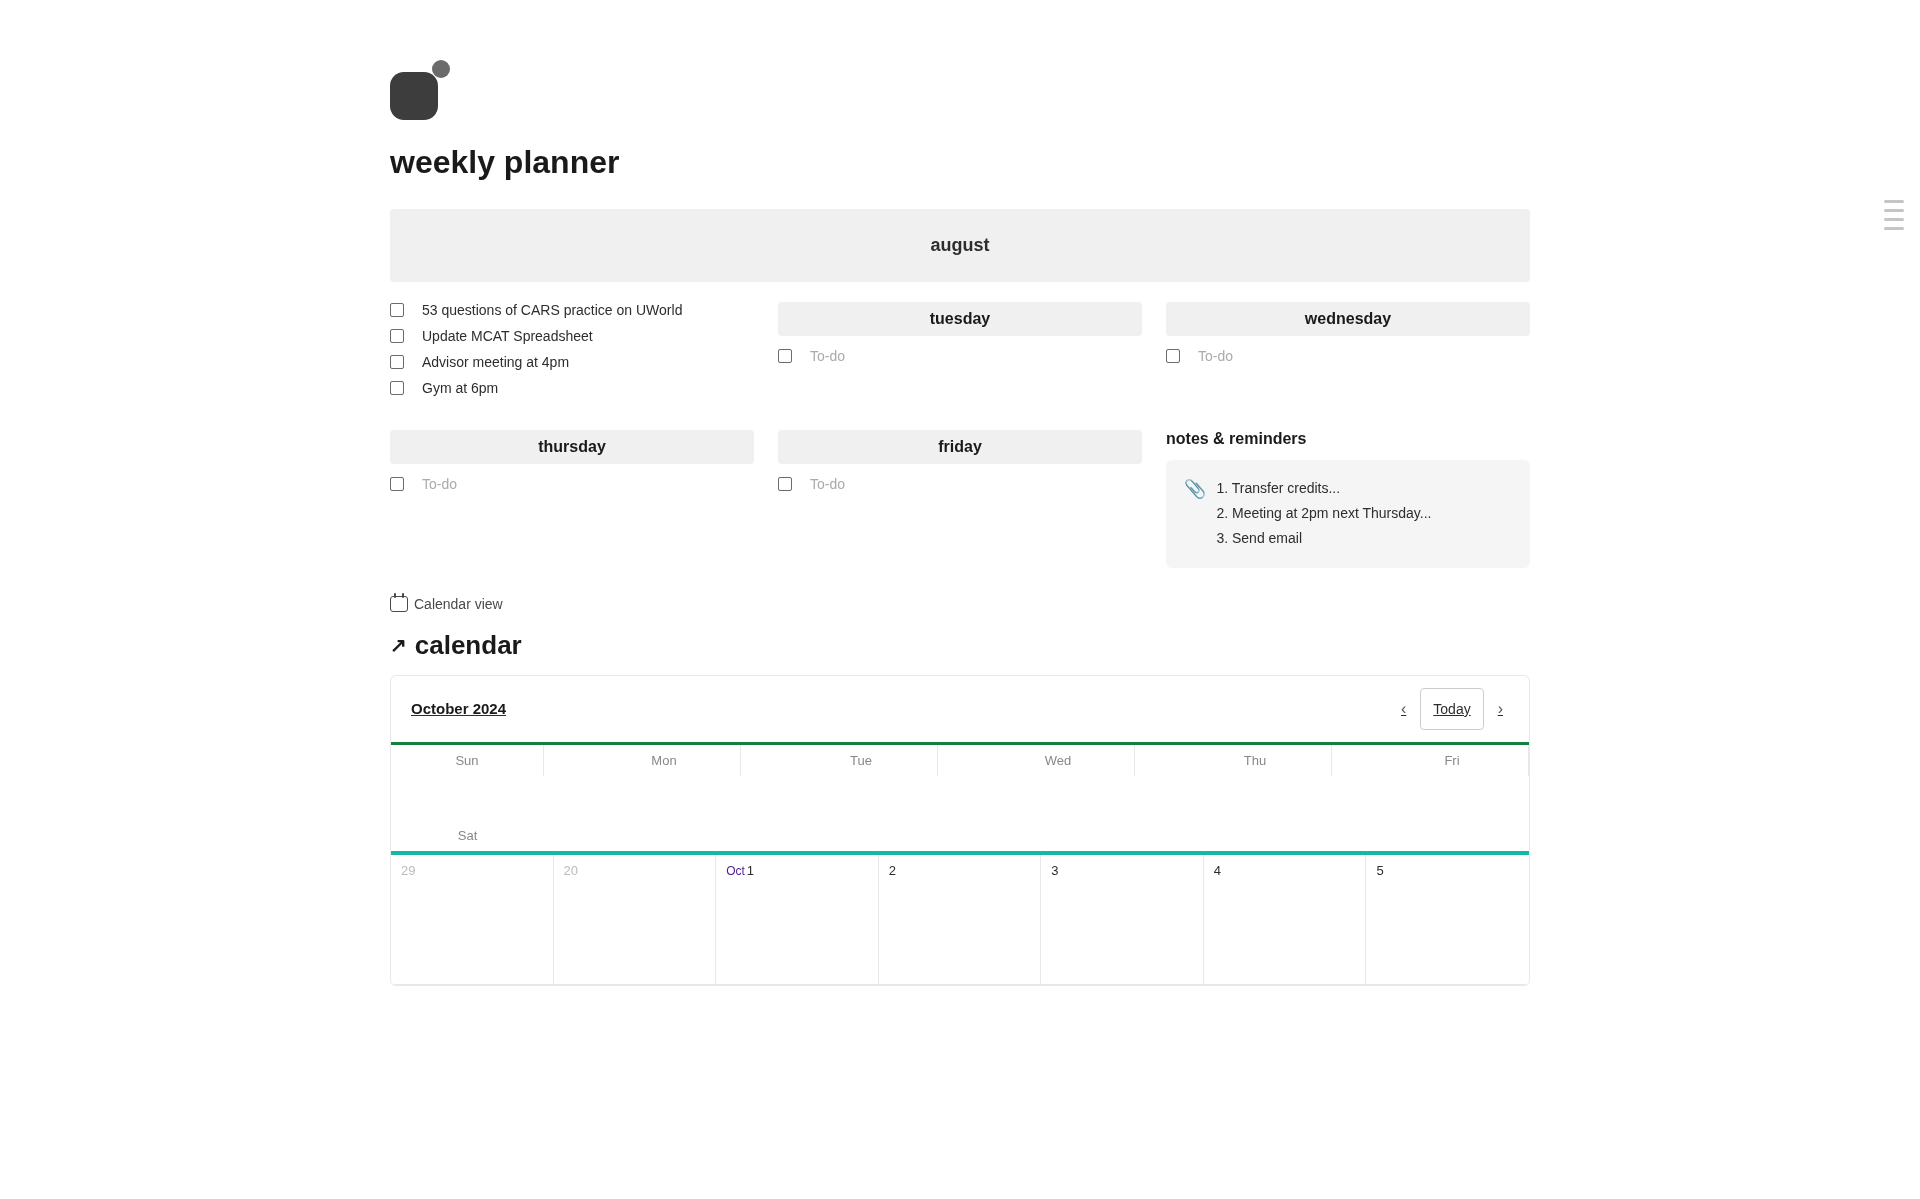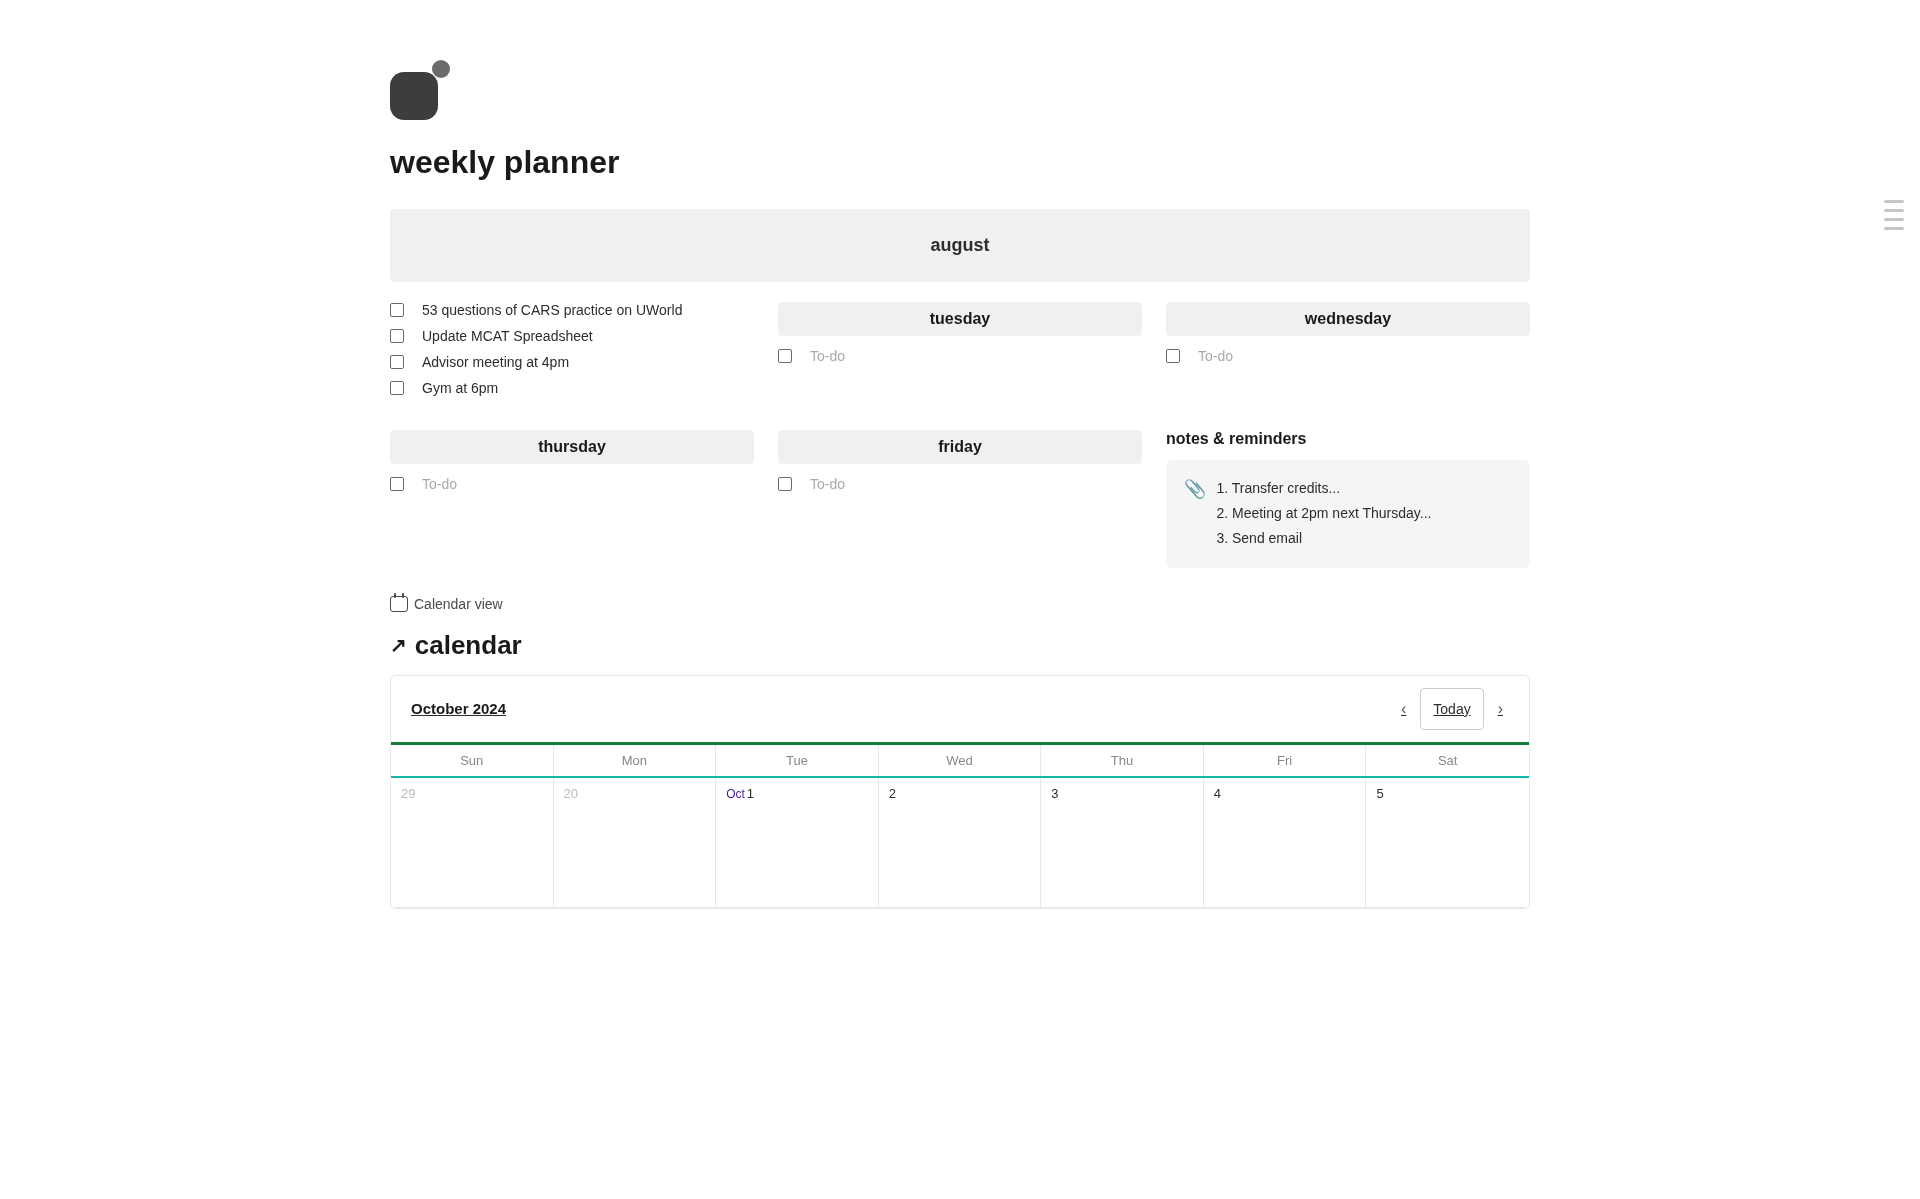--- a/index.html
+++ b/index.html
@@ -248,22 +248,23 @@
       border: 1px solid #ccc;
       border-radius: 4px;
       padding: 12px 12px;
       font-size: 14px;
       cursor: pointer;
       color: #2d2d2d;
     }
 
     .cal-days-header {
       display: grid;
-      grid-template-columns: repeat(7, 1fr);
-      border-bottom: 2px solid #14b8a6;
+      grid-template-columns: repeat(6, 1fr);
+      border-bottom: 4px solid #14b8a6;
+      gap: 44px;
     }
     .cal-day-label {
       text-align: center;
       padding: 8px 0;
       font-size: 13px;
       color: #888;
       font-weight: 400;
       border-right: 1px solid #e8e8e8;
     }
     .cal-day-label:last-child { border-right: none; }

